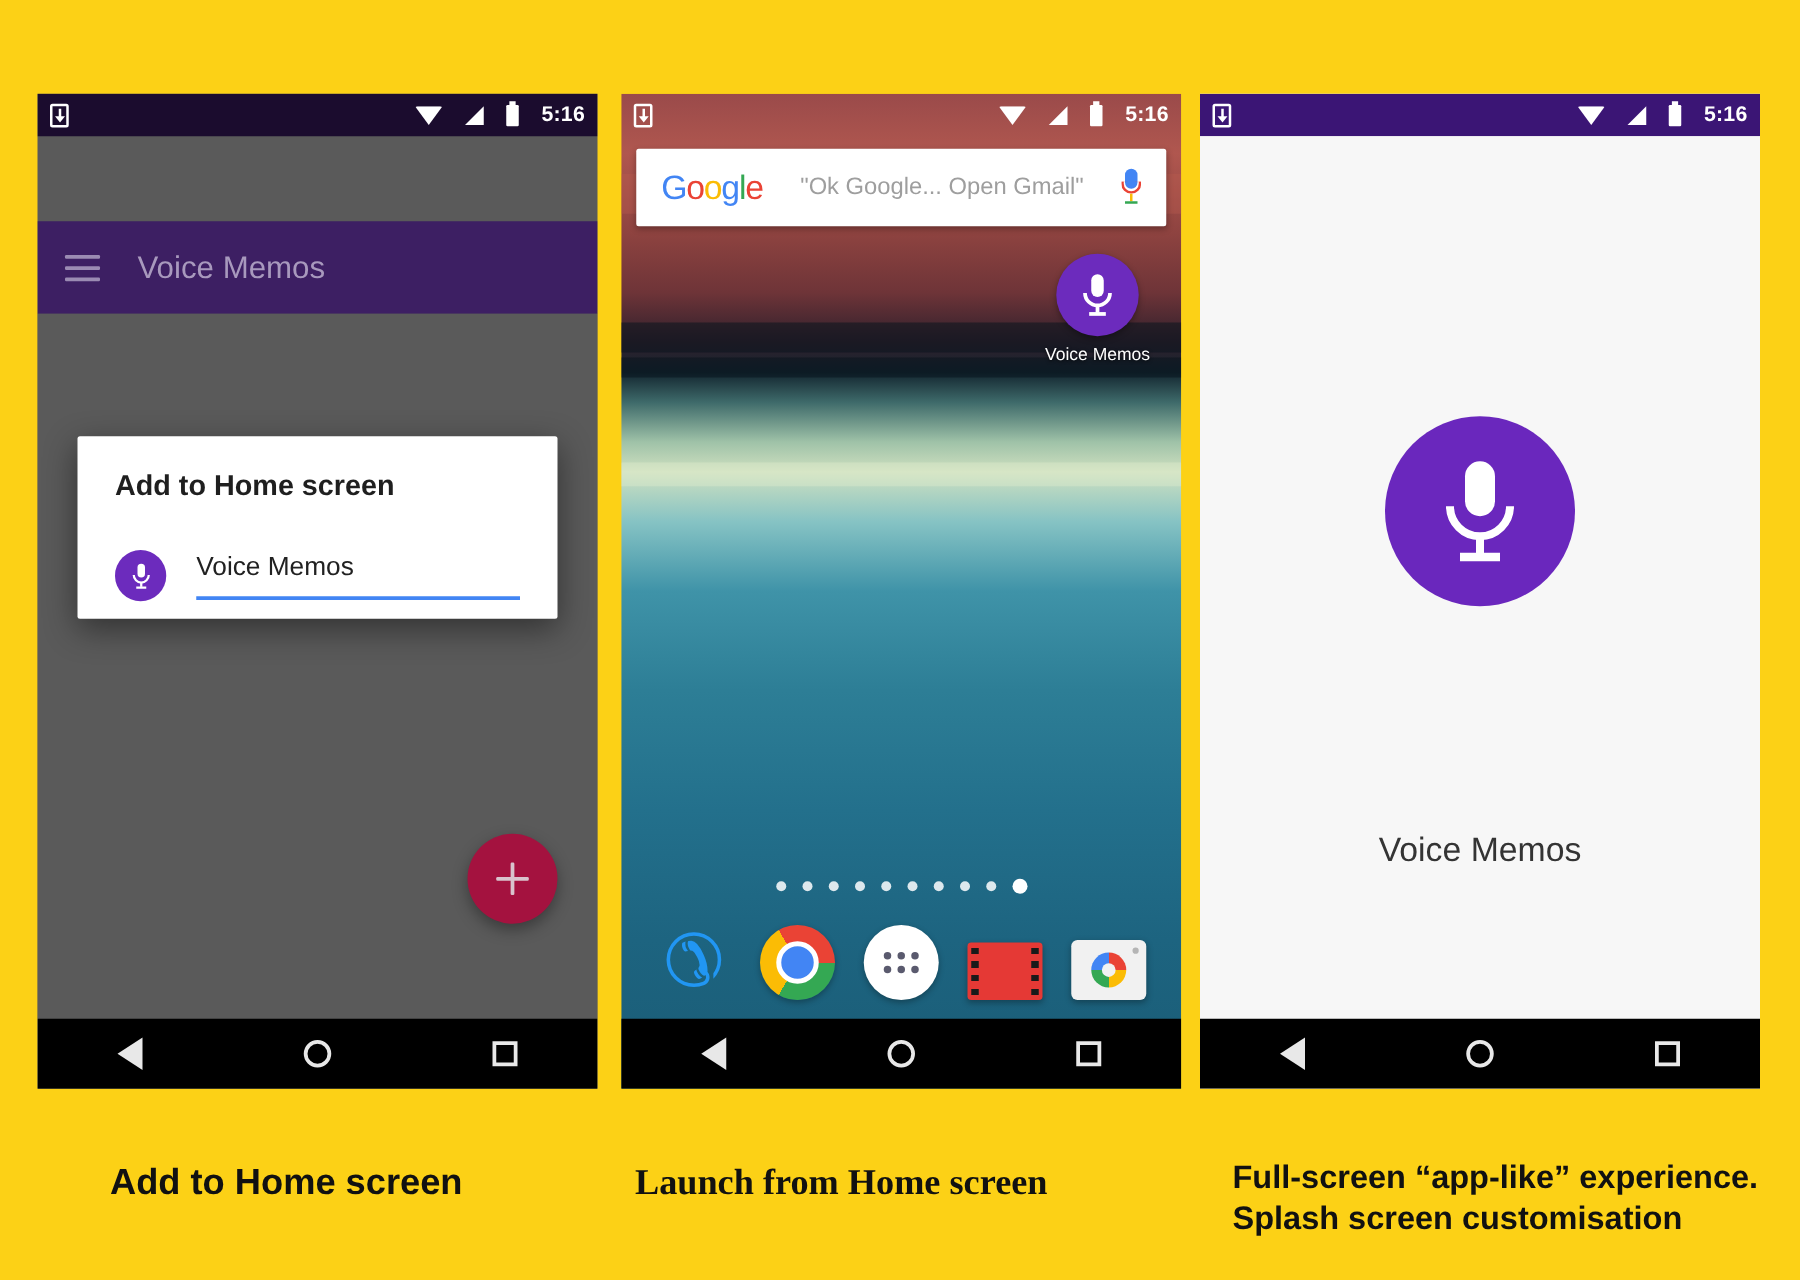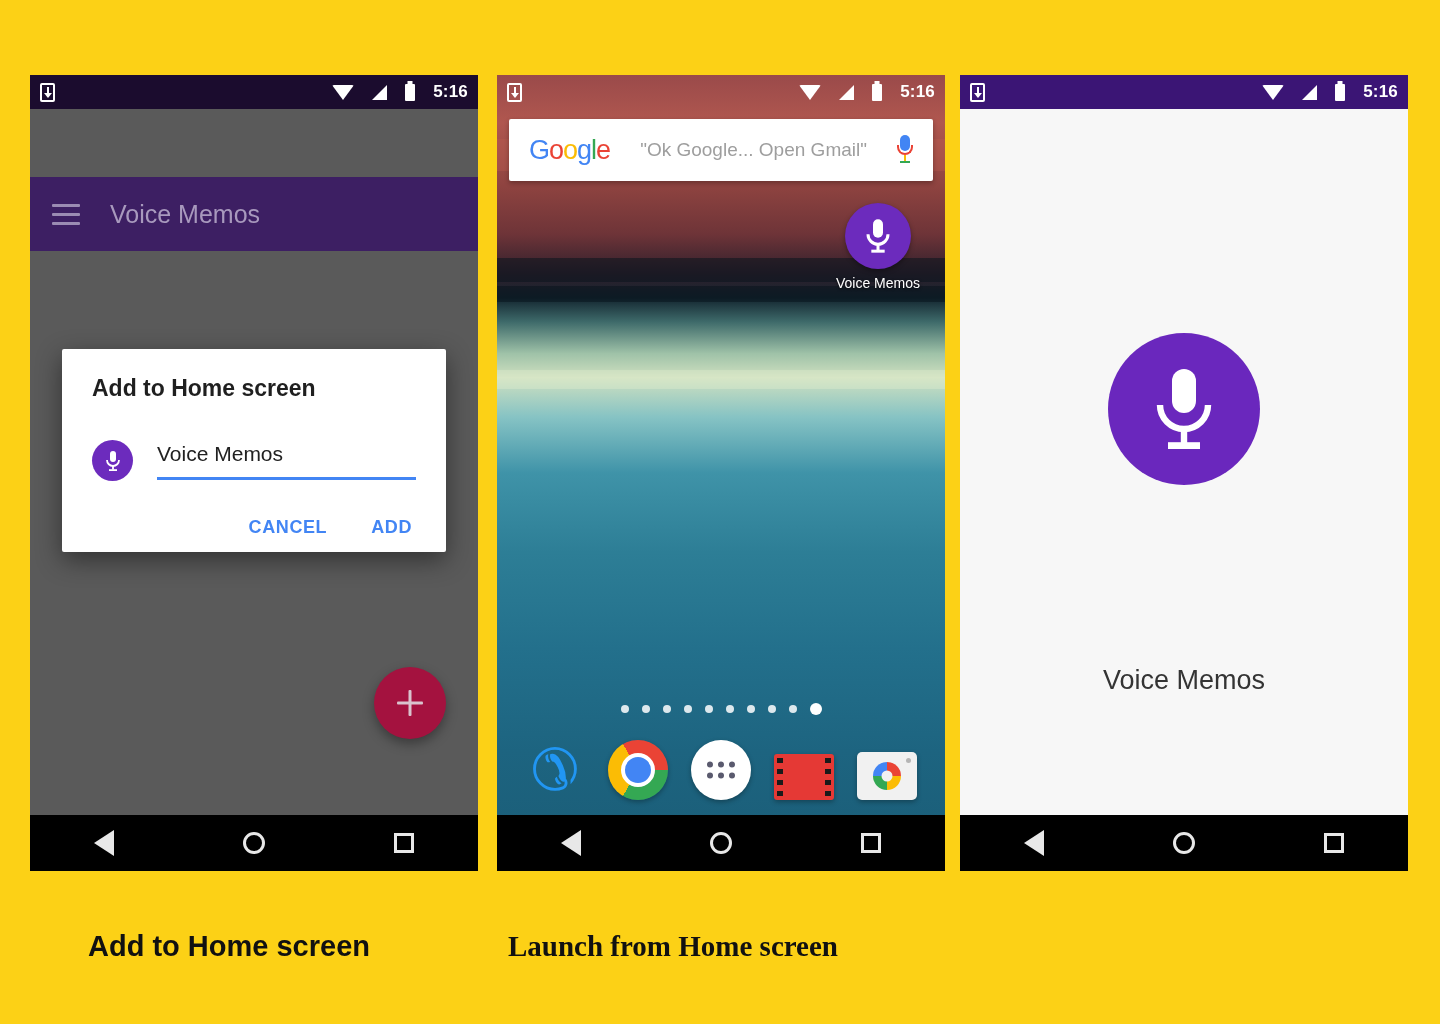--- a/index.html
+++ b/index.html
@@ -311,24 +311,20 @@
             <path d="M4 11a6 6 0 0 0 12 0" fill="none" stroke="#fff" stroke-width="1.8"></path>
             <rect x="9.1" y="16.5" width="1.8" height="4" fill="#fff"></rect>
             <rect x="6" y="20.2" width="8" height="1.8" fill="#fff"></rect>
           </svg>
         </div>
         <div class="dlg-field">
           <input class="dlg-input" type="text" value="Voice Memos" style="">
           <div class="dlg-underline"></div>
         </div>
       </div>
-      <div class="dlg-actions">
-        <button class="dlg-btn">CANCEL</button>
-        <button class="dlg-btn">ADD</button>
-      </div>
     </div>
 
     <div class="navbar">
       <div class="nav-back"></div>
       <div class="nav-home"></div>
       <div class="nav-recent"></div>
     </div>
   </div>
 
   <div class="phone" id="p2">
@@ -443,14 +439,18 @@
 
     <div class="navbar">
       <div class="nav-back"></div>
       <div class="nav-home"></div>
       <div class="nav-recent"></div>
     </div>
   </div>
 
   <div class="caption" id="cap1">Add to Home screen</div>
   <div class="caption" id="cap2">Launch from Home screen</div>
+  <div class="caption" id="cap3">
+    <div>Full-screen “app-like” experience.</div>
+    <div>Splash screen customisation</div>
+  </div>
 
 </div>
 
 </body></html>

